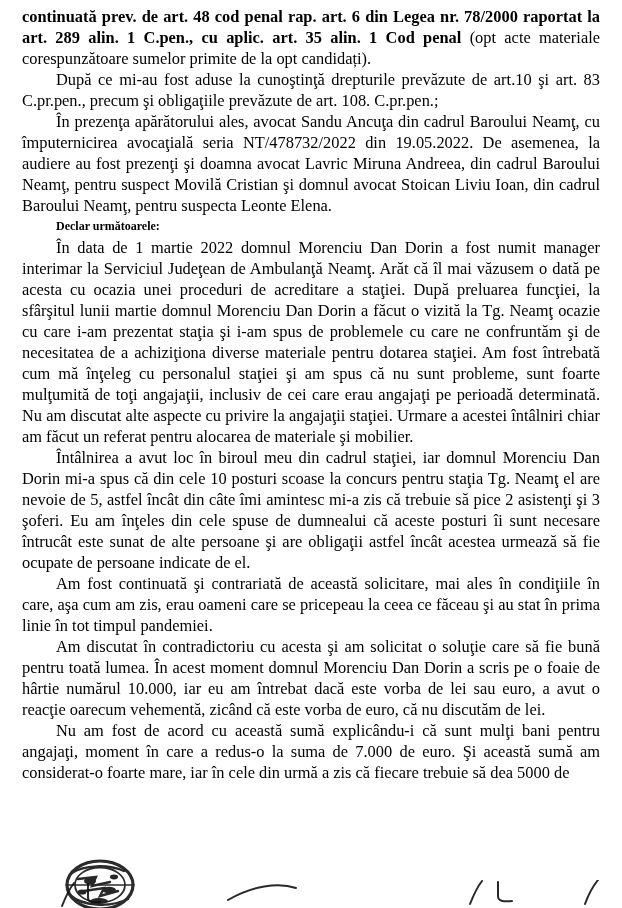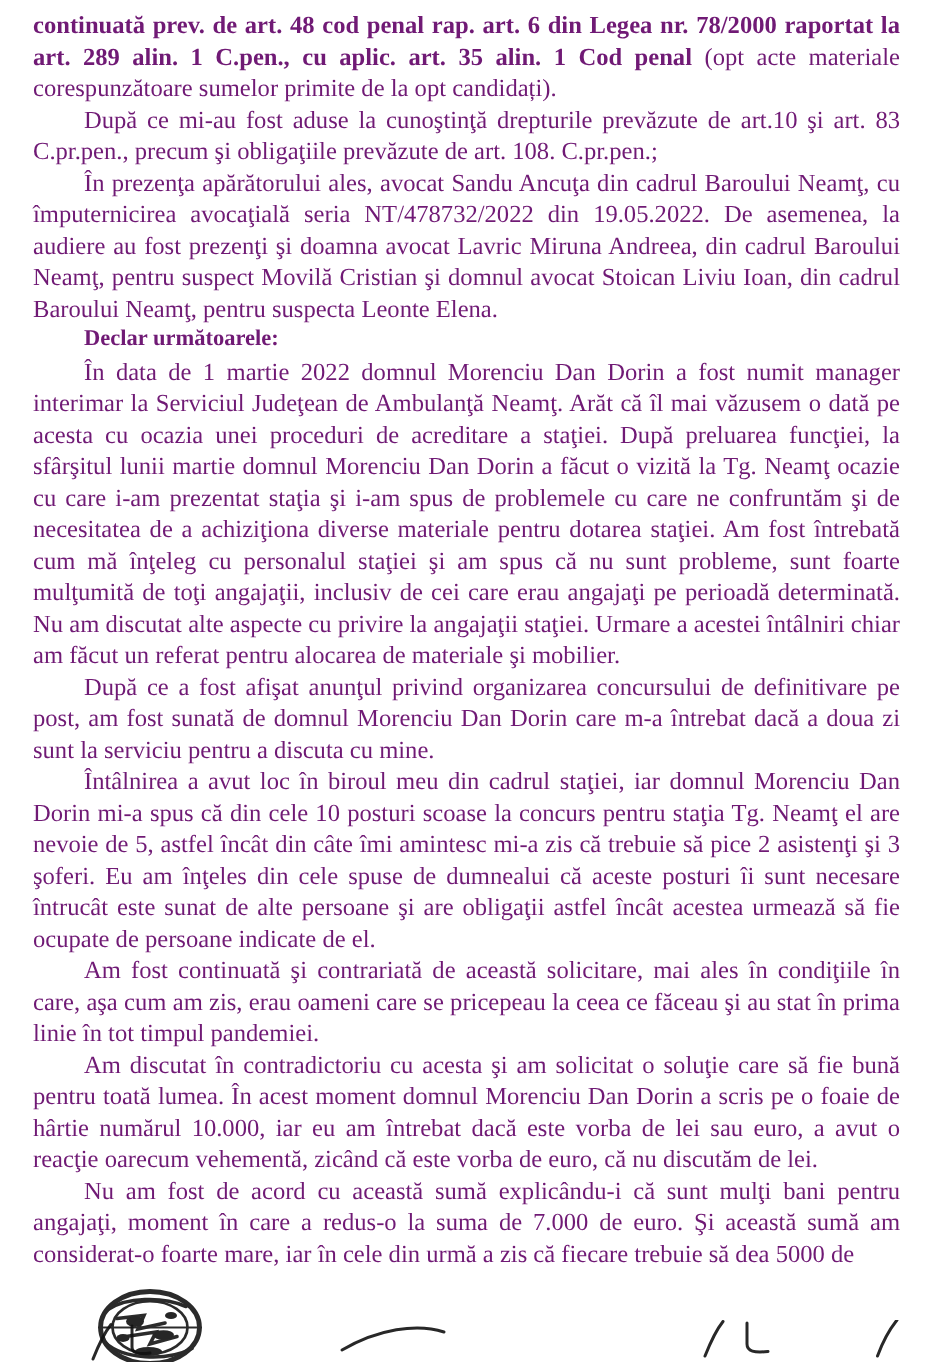--- a/index.html
+++ b/index.html
@@ -26,41 +26,41 @@
     padding: 6px 22px 0 22px;
   }
 
   .doc-body {
     font-size: 16.4px;
     line-height: 21px;
     text-align: justify;
     text-justify: inter-word;
     -webkit-hyphens: none;
     hyphens: none;
-    color: #701a75;
+    color: #000000;
   }
 
   .para {
     margin: 0;
     text-align: justify;
     text-indent: 0;
   }
   .para.indent {
     text-indent: 34px;
   }
 
   .bold {
     font-weight: bold;
   }
 
   .heading-line {
     margin: 0;
     font-weight: bold;
     text-indent: 34px;
-    font-size: 15px;
+    font-size: 12px;
     line-height: 21px;
   }
 
   
   .artifact-layer {
     position: absolute;
     inset: 0;
     pointer-events: none;
   }
   .stamp {
@@ -91,21 +91,20 @@
 
     <p class="para indent">După ce mi-au fost aduse la cunoştinţă drepturile prevăzute de art.10 şi art. 83 C.pr.pen., precum şi obligaţiile prevăzute de art. 108. C.pr.pen.;</p>
 
     <p class="para indent">În prezenţa apărătorului ales, avocat Sandu Ancuţa din cadrul Baroului Neamţ, cu împuternicirea avocaţială seria NT/478732/2022 din 19.05.2022. De asemenea, la audiere au fost prezenţi şi doamna avocat Lavric Miruna Andreea, din cadrul Baroului Neamţ, pentru suspect Movilă Cristian şi domnul avocat Stoican Liviu Ioan, din cadrul Baroului Neamţ, pentru suspecta Leonte Elena.</p>
 
     <p class="heading-line gap-top">Declar următoarele:</p>
 
 
     <p class="para indent">În data de 1 martie 2022 domnul Morenciu Dan Dorin a fost numit manager interimar la Serviciul Judeţean de Ambulanţă Neamţ. Arăt că îl mai văzusem o dată pe acesta cu ocazia unei proceduri de acreditare a staţiei. După preluarea funcţiei, la sfârşitul lunii martie domnul Morenciu Dan Dorin a făcut o vizită la Tg. Neamţ ocazie cu care i-am prezentat staţia şi i-am spus de problemele cu care ne confruntăm şi de necesitatea de a achiziţiona diverse materiale pentru dotarea staţiei. Am fost întrebată cum mă înţeleg cu personalul staţiei şi am spus că nu sunt probleme, sunt foarte mulţumită de toţi angajaţii, inclusiv de cei care erau angajaţi pe perioadă determinată. Nu am discutat alte aspecte cu privire la angajaţii staţiei. Urmare a acestei întâlniri chiar am făcut un referat pentru alocarea de materiale şi mobilier.</p>
 
-    <p class="para indent">După ce a fost afişat anunţul privind organizarea concursului de definitivare pe post, am fost sunată de domnul Morenciu Dan Dorin care m-a întrebat dacă a doua zi sunt la serviciu pentru a discuta cu mine.</p>
 
     <p class="para indent">Întâlnirea a avut loc în biroul meu din cadrul staţiei, iar domnul Morenciu Dan Dorin mi-a spus că din cele 10 posturi scoase la concurs pentru staţia Tg. Neamţ el are nevoie de 5, astfel încât din câte îmi amintesc mi-a zis că trebuie să pice 2 asistenţi şi 3 şoferi. Eu am înţeles din cele spuse de dumnealui că aceste posturi îi sunt necesare întrucât este sunat de alte persoane şi are obligaţii astfel încât acestea urmează să fie ocupate de persoane indicate de el.</p>
 
     <p class="para indent">Am fost continuată şi contrariată de această solicitare, mai ales în condiţiile în care, aşa cum am zis, erau oameni care se pricepeau la ceea ce făceau şi au stat în prima linie în tot timpul pandemiei.</p>
 
     <p class="para indent">Am discutat în contradictoriu cu acesta şi am solicitat o soluţie care să fie bună pentru toată lumea. În acest moment domnul Morenciu Dan Dorin a scris pe o foaie de hârtie numărul 10.000, iar eu am întrebat dacă este vorba de lei sau euro, a avut o reacţie oarecum vehementă, zicând că este vorba de euro, că nu discutăm de lei.</p>
 
     <p class="para indent">Nu am fost de acord cu această sumă explicându-i că sunt mulţi bani pentru angajaţi, moment în care a redus-o la suma de 7.000 de euro. Şi această sumă am considerat-o foarte mare, iar în cele din urmă a zis că fiecare trebuie să dea 5000 de</p>
 
   </div>

